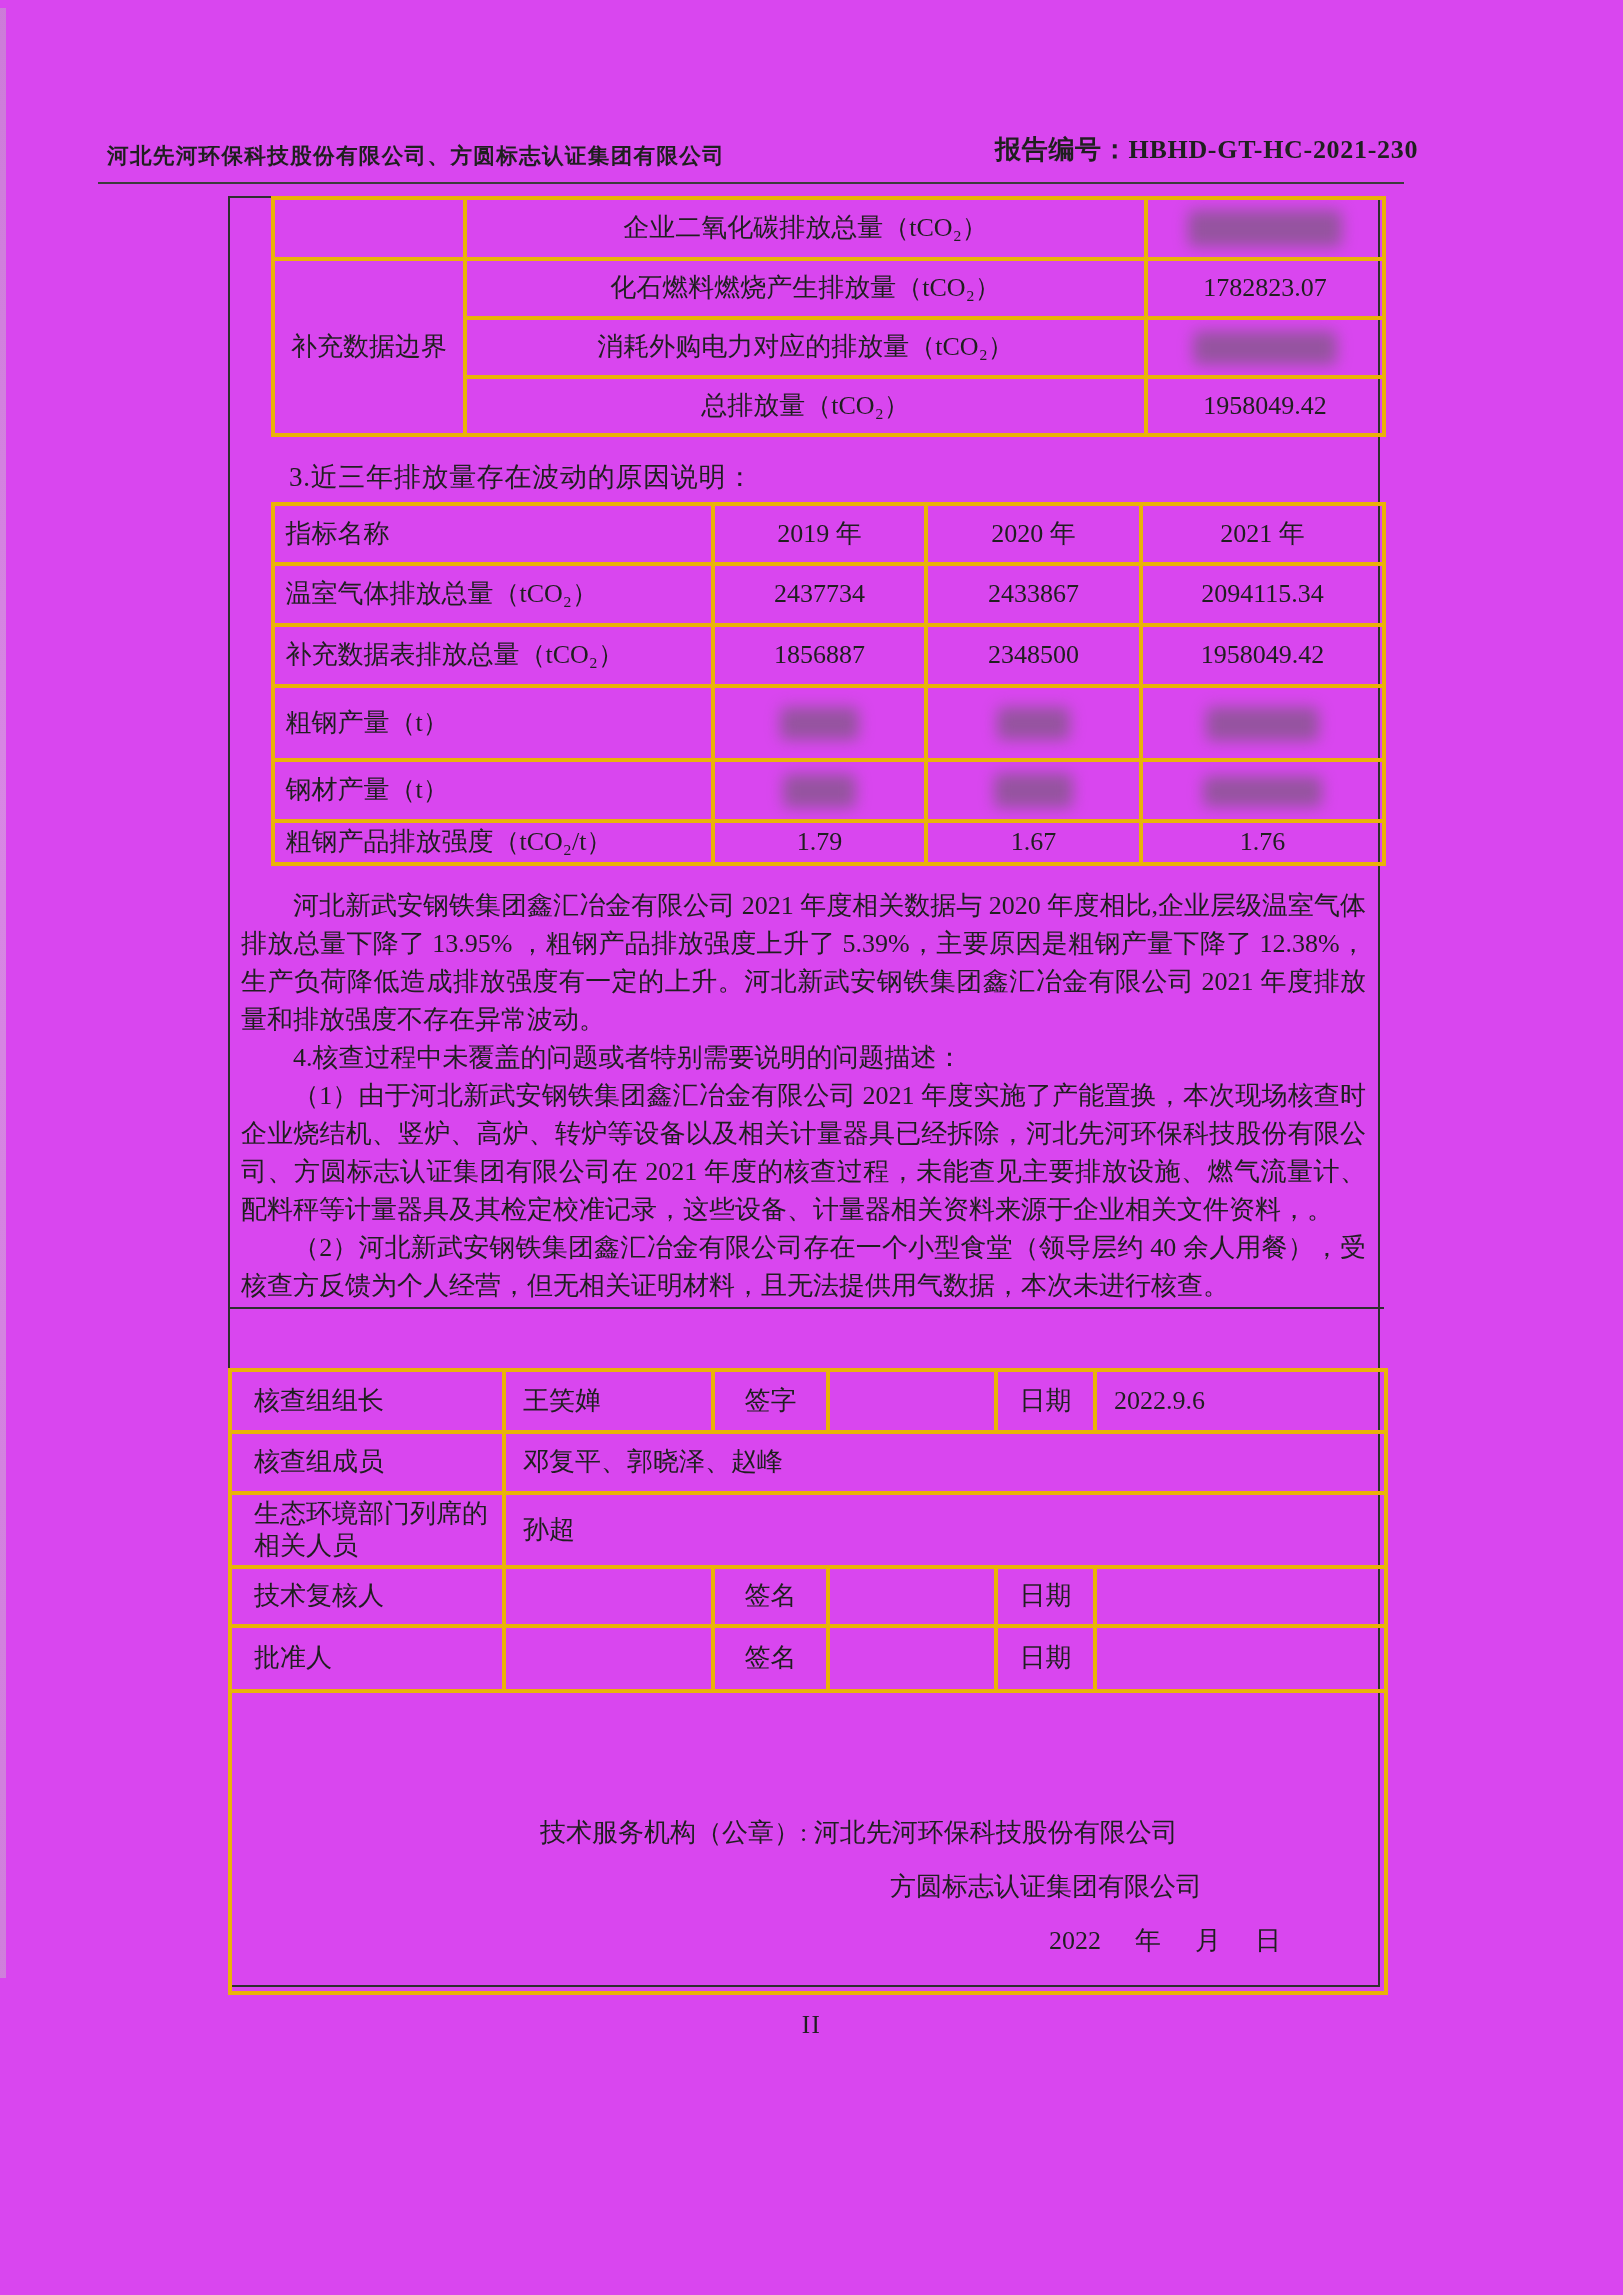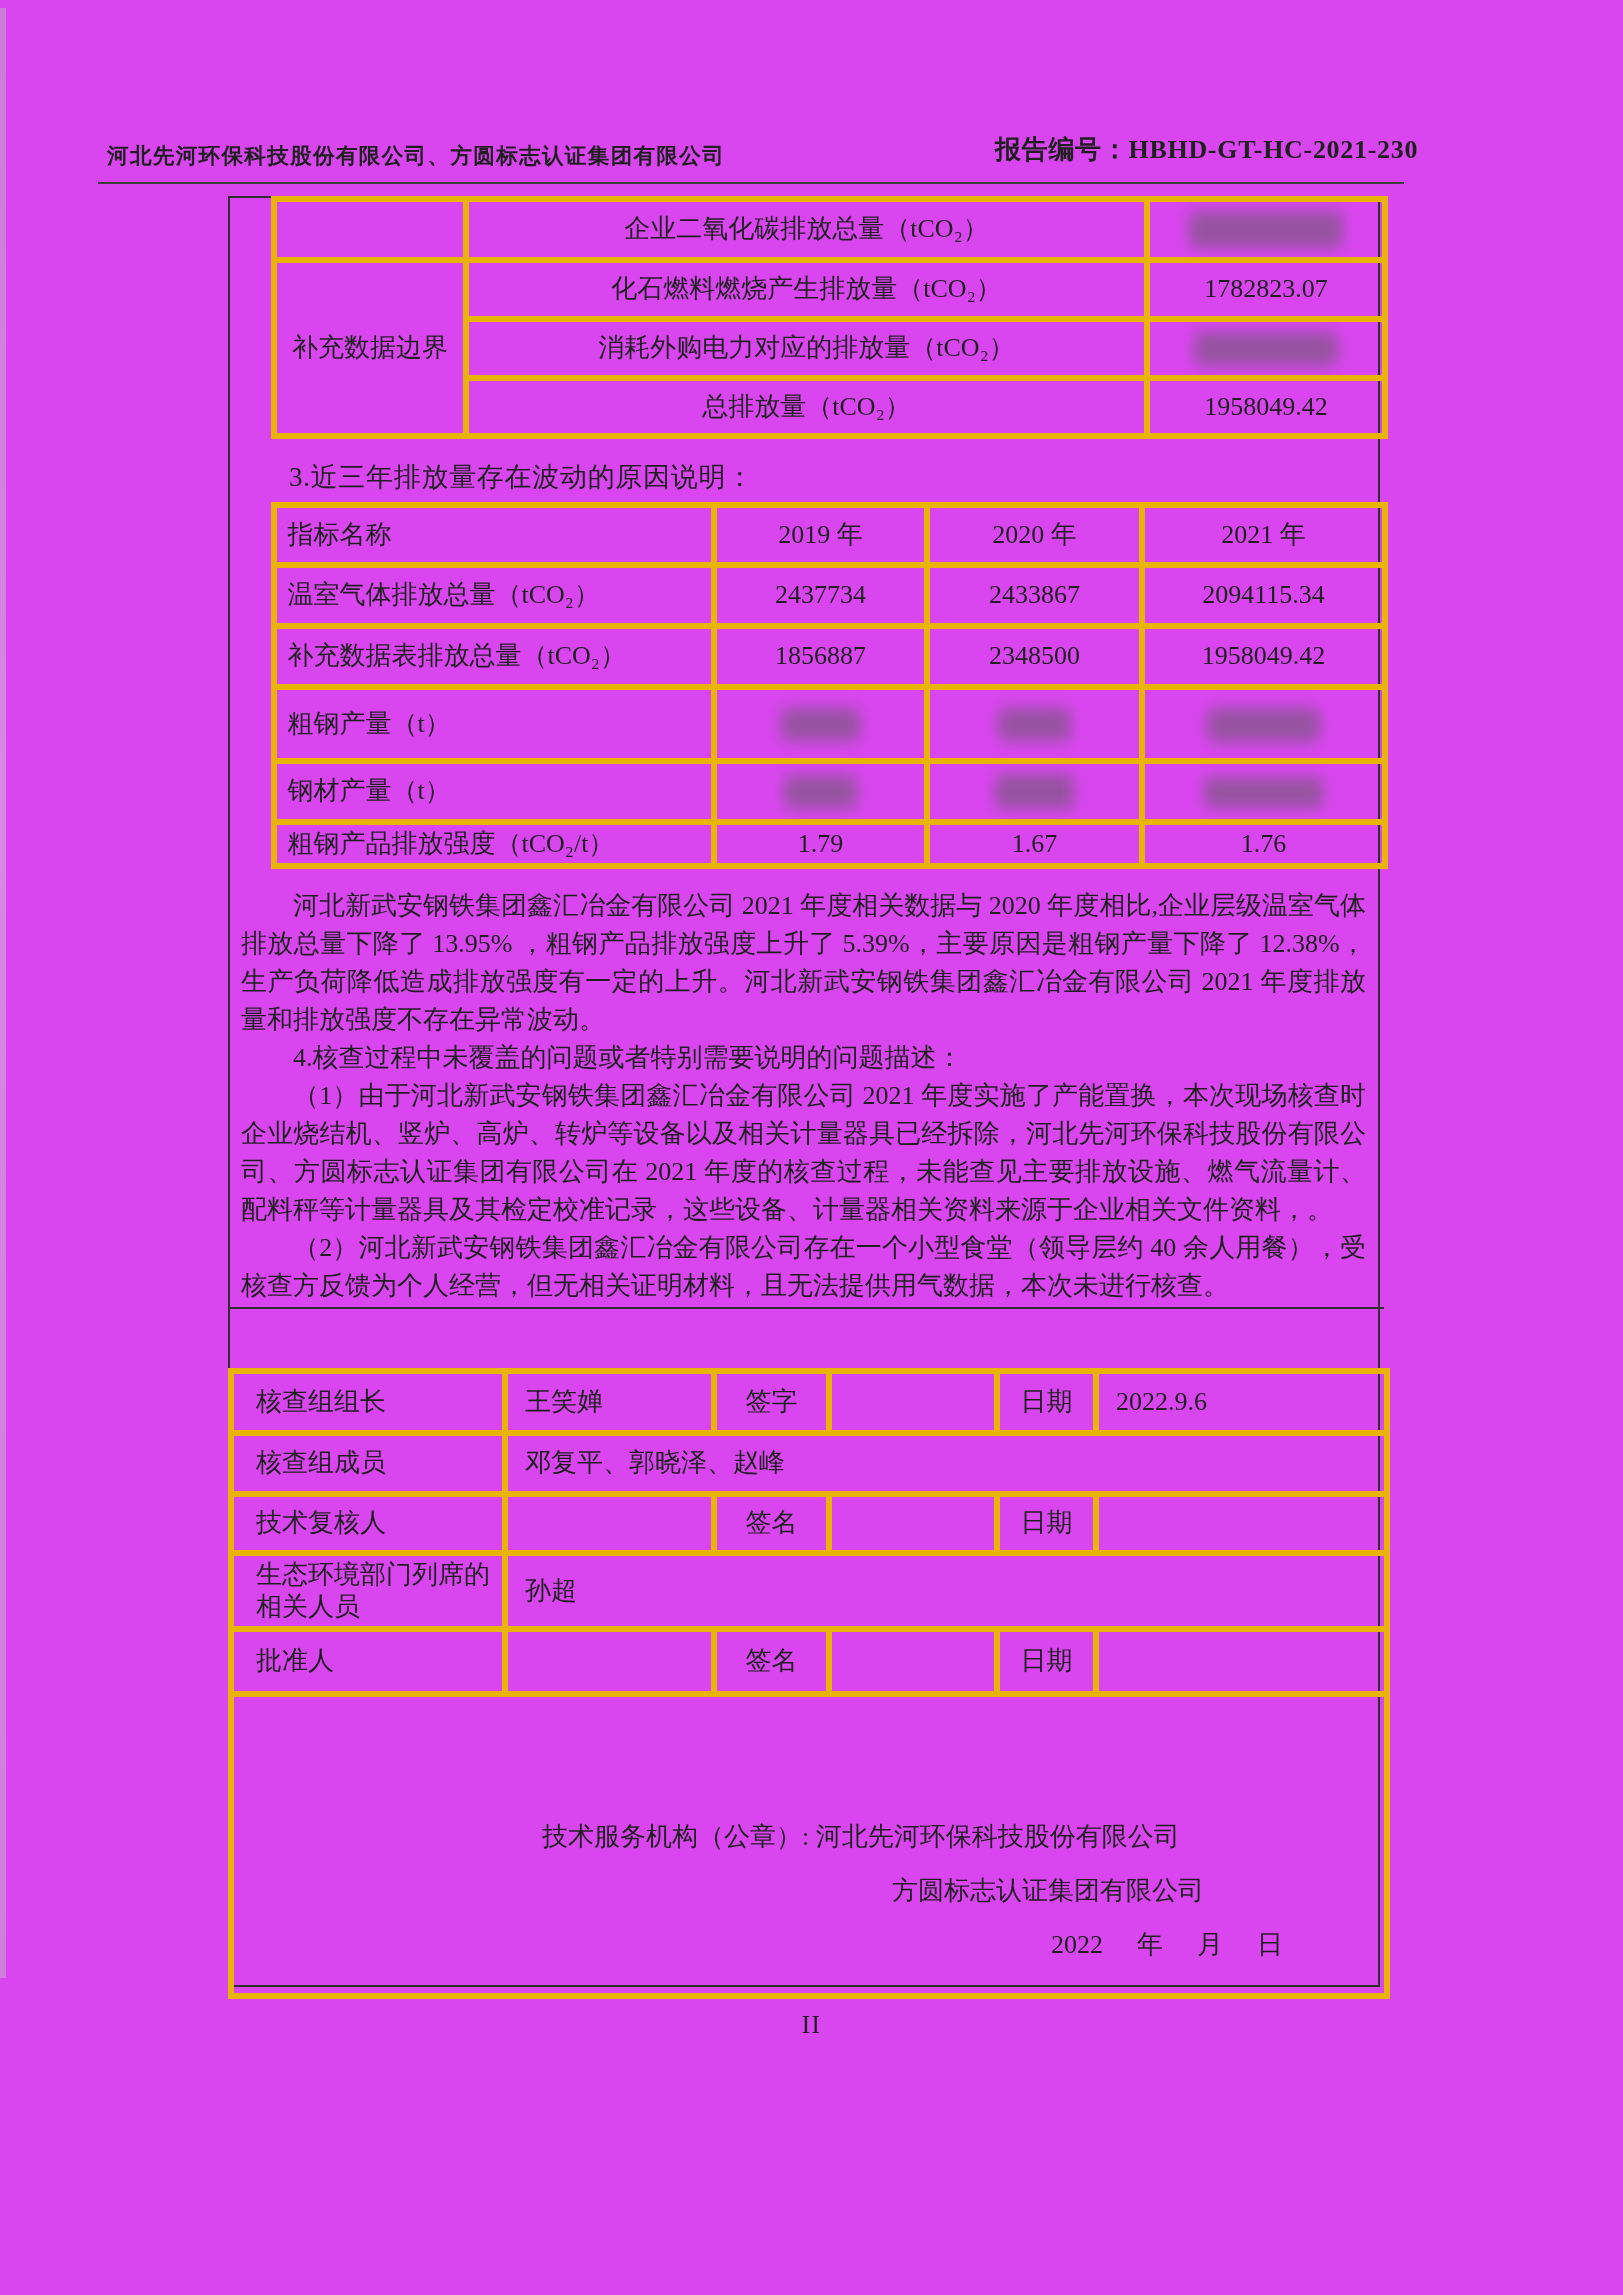--- a/index.html
+++ b/index.html
@@ -29,21 +29,21 @@
     position:absolute;left:98px;top:182px;width:1306px;height:0;
     border-top:2.6px solid #3c3c3c;
   }
   
   .frame{
     position:absolute;left:228px;top:196px;width:1152px;height:1791px;
     border:2px solid #2f2f2f;box-sizing:border-box;
   }
   table{border-collapse:collapse;table-layout:fixed;position:absolute;}
   td{
-    border:6px solid #eab308;
+    border:4px solid #eab308;
     font-size:26px;line-height:1.25;
     text-align:center;vertical-align:middle;
     padding:2.6px 6.5px;box-sizing:border-box;
     overflow:hidden;
   }
   
   .t1{left:41px;top:-2px;width:1111px;}
   
   .t2{left:41px;top:304px;width:1111px;}
   .t2 td.lft, .t1 td.lft{text-align:left;padding-left:10.5px;}
@@ -195,31 +195,31 @@
         <td class="val">王笑婵</td>
         <td>签字</td>
         <td></td>
         <td>日期</td>
         <td class="val">2022.9.6</td>
       </tr>
       <tr style="height:61px">
         <td class="lbl">核查组成员</td>
         <td class="val" colspan="5">邓复平、郭晓泽、赵峰</td>
       </tr>
-      <tr style="height:59px">
-        <td class="lbl">技术复核人</td>
-        <td class="val"></td>
-        <td>签名</td>
-        <td></td>
-        <td>日期</td>
-        <td class="val"></td>
-      </tr>
       <tr style="height:72px">
         <td class="lbl">生态环境部门列席的相关人员</td>
         <td class="val" colspan="5">孙超</td>
+      </tr>
+      <tr style="height:59px">
+        <td class="lbl">技术复核人</td>
+        <td class="val"></td>
+        <td>签名</td>
+        <td></td>
+        <td>日期</td>
+        <td class="val"></td>
       </tr>
       <tr style="height:65px">
         <td class="lbl">批准人</td>
         <td class="val"></td>
         <td>签名</td>
         <td></td>
         <td>日期</td>
         <td class="val"></td>
       </tr>
       <tr>

